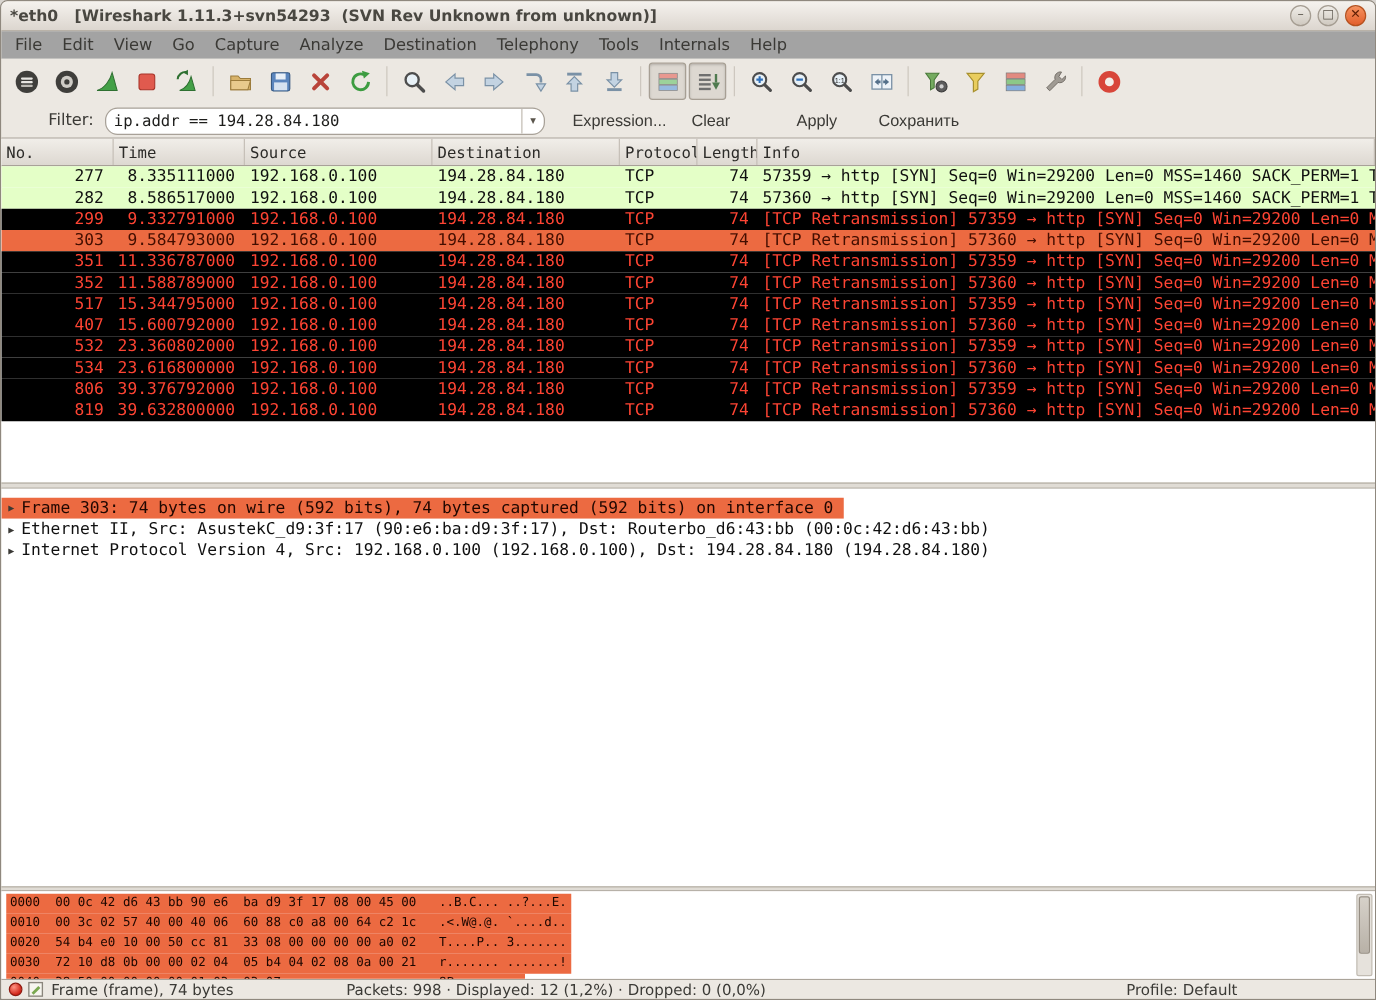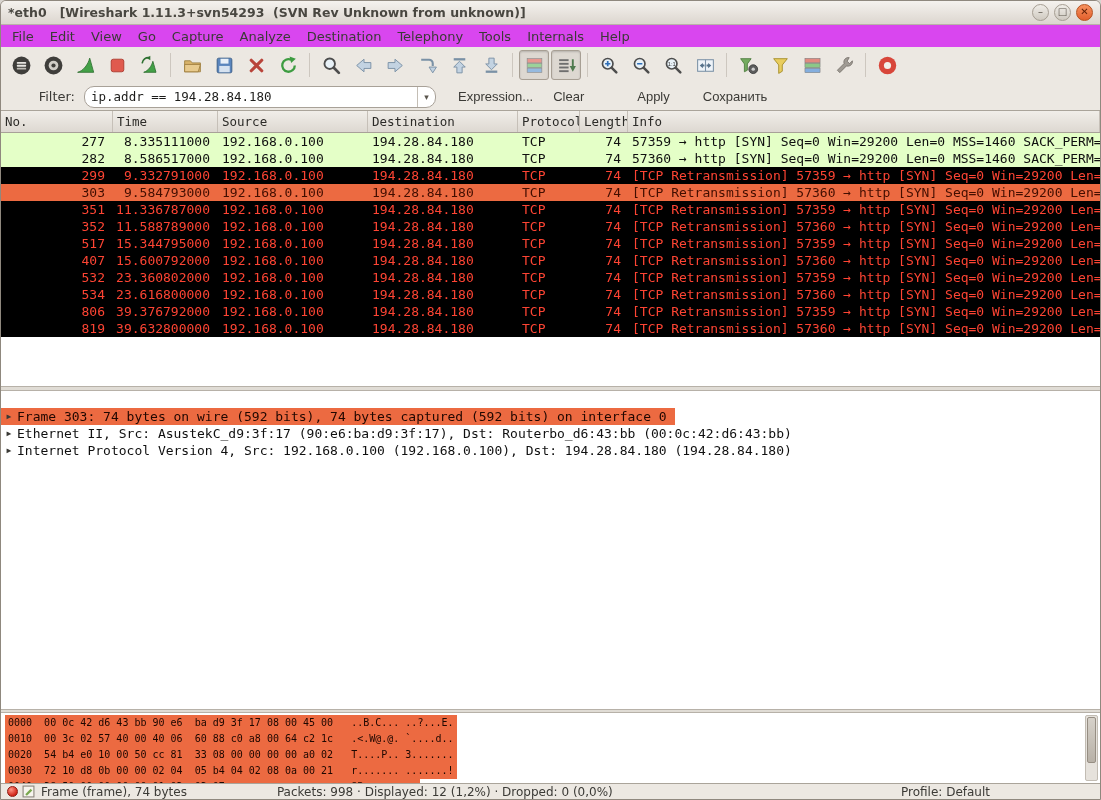--- a/index.html
+++ b/index.html
@@ -6,54 +6,54 @@
 html,body{width:1101px;height:800px;overflow:hidden;background:#d8d4cf}
 body{font-family:"DejaVu Sans","Liberation Sans",sans-serif;font-size:13px;color:#3b3a36}
 .window{width:1101px;height:800px;display:flex;flex-direction:column;background:#ece8e2;border:1px solid #8f887e;border-radius:6px 6px 0 0;overflow:hidden}
 
 .titlebar{height:24px;flex:none;display:flex;align-items:center;padding:0 7px;background:linear-gradient(#f5f2ee,#dcd6cf);border-bottom:1px solid #b9b2a8}
 .title{font-weight:bold;color:#494741;white-space:pre;font-size:12.5px}
 .winbtns{margin-left:auto;display:flex;gap:5px}
 .wbtn{width:17px;height:17px;border-radius:50%;background:linear-gradient(#f0ede8,#cfc9c0);border:1px solid #a59d92;color:#5c564d;font-size:10px;line-height:14px;text-align:center}
 .wbtn.close{background:linear-gradient(#f6925f,#e25f2c);border-color:#b5511f;color:#5e1d04}
 
-.menubar{height:22px;flex:none;display:flex;align-items:center;padding-left:3px;background:#d946ef}
+.menubar{height:22px;flex:none;display:flex;align-items:center;padding-left:3px;background:#a3a3a3}
 .menu-item{padding:2px 8px;color:#3b3a36}
 
 .toolbar{height:36px;flex:none;display:flex;align-items:center;padding:0 4px;background:#ece8e2}
 .tbi{width:30px;height:30px;flex:none;border:1px solid transparent;background:transparent;border-radius:3px;display:flex;align-items:center;justify-content:center;margin:0 1px}
 .tbi svg{width:21px;height:21px}
 .tbi.pressed{background:#ddd8d1;border:1px solid #a79f94;box-shadow:inset 0 1px 2px rgba(0,0,0,.18)}
 .tsep{width:1px;height:24px;background:#cdc7bf;margin:0 5px;flex:none}
 
 .filterbar{height:28px;flex:none;display:flex;align-items:center;background:#ece8e2;border-bottom:1px solid #aaa49a;padding:0 6px}
 .filter-label{width:68px;text-align:right;margin-right:9px}
 .combo{width:352px;height:22px;background:#fff;border:1px solid #a8a198;border-radius:10px;display:flex;align-items:center;overflow:hidden}
 .combo input{flex:1;border:none;outline:none;height:100%;padding:0 6px;font-family:"DejaVu Sans Mono","Liberation Mono",monospace;font-size:12.5px;color:#1d1d1b;background:transparent}
 .combo-arrow{width:18px;height:100%;border-left:1px solid #c4beb5;display:flex;align-items:center;justify-content:center;font-size:9px;color:#5a554c}
 .fbtn{border:none;background:transparent;font-size:13px;color:#3b3a36;padding:2px 4px}
 .fbtn.expr{margin-left:18px}.fbtn.clear{margin-left:12px}.fbtn.apply{margin-left:45px}.fbtn.save{margin-left:25px}
 
 .plist{height:275px;flex:none;background:#fff;overflow:hidden;display:flex;flex-direction:column}
 .phead{height:22px;flex:none;display:flex;background:linear-gradient(#f1eee9,#ddd8d1);border-bottom:1px solid #a8a198;font-family:"DejaVu Sans Mono","Liberation Mono",monospace}
 .hcell{border-right:1px solid #c6c0b8;padding:3px 0 0 4px;font-size:12.5px;color:#2c2b28;overflow:hidden;white-space:pre}
 .c{flex:none;overflow:hidden;white-space:pre}
-.w-no{width:112px}.w-time{width:105px}.w-src{width:150px}.w-dst{width:150px}.w-proto{width:62px}.w-len{width:48px}.w-info{flex:1;min-width:0}
+.w-no{width:90px}.w-time{width:105px}.w-src{width:150px}.w-dst{width:150px}.w-proto{width:62px}.w-len{width:48px}.w-info{flex:1;min-width:0}
 .prow{height:17px;flex:none;display:flex;font-family:"DejaVu Sans Mono","Liberation Mono",monospace;font-size:13px;line-height:17px;color:#101010;background:#fff}
 .prow .w-no,.prow .w-time{text-align:right;padding-right:8px}
 .prow .w-len{text-align:right;padding-right:7px}
 .prow .w-src,.prow .w-dst,.prow .w-proto,.prow .w-info{padding-left:4px}
 .prow.green{background:var(--syn-row-bg,#e4ffc7)}
 .prow.bad{background:var(--bad-tcp-bg,#000);color:var(--bad-tcp-fg,#fd4433)}
 .prow.selected{background:var(--selection,#ec6a41);color:#430e00}
 
 .split{flex:none;background:#e0dcd5;border-top:1px solid #b7b1a8;border-bottom:1px solid #b7b1a8}
 .s1{height:5px}.s2{height:4px}
 
-.details{flex:1;min-height:0;background:#fff;overflow:hidden;padding-top:17px}
+.details{flex:1;min-height:0;background:#fff;overflow:hidden;padding-top:7px}
 .drow{height:17px;font-family:"DejaVu Sans Mono","Liberation Mono",monospace;font-size:13px;line-height:17px;white-space:pre;overflow:hidden;color:#101010}
 .dband{display:inline-block;height:17px;padding-right:8px}
 .exp{display:inline-block;width:16px;text-align:center;font-size:8px;color:#3a3935;vertical-align:top}
 .drow.sel .dband{background:var(--selection,#ec6a41);color:#200700}
 .drow.field .dband{background:var(--field-highlight,#9ff2f2);color:#000}
 
 .bytes{height:70px;flex:none;background:#fff;overflow:hidden;position:relative;padding:2px 0 0 4px}
 .hrow{height:16px;font-family:"DejaVu Sans Mono","Liberation Mono",monospace;font-size:10px;line-height:16px;white-space:pre}
 .hl{background:var(--selection,#ec6a41);color:#1d0700;display:inline-block;padding:0 3px}
 .vscroll{position:absolute;top:2px;right:2px;width:13px;bottom:2px;background:#e6e2dc;border:1px solid #c2bcb3;border-radius:2px}

